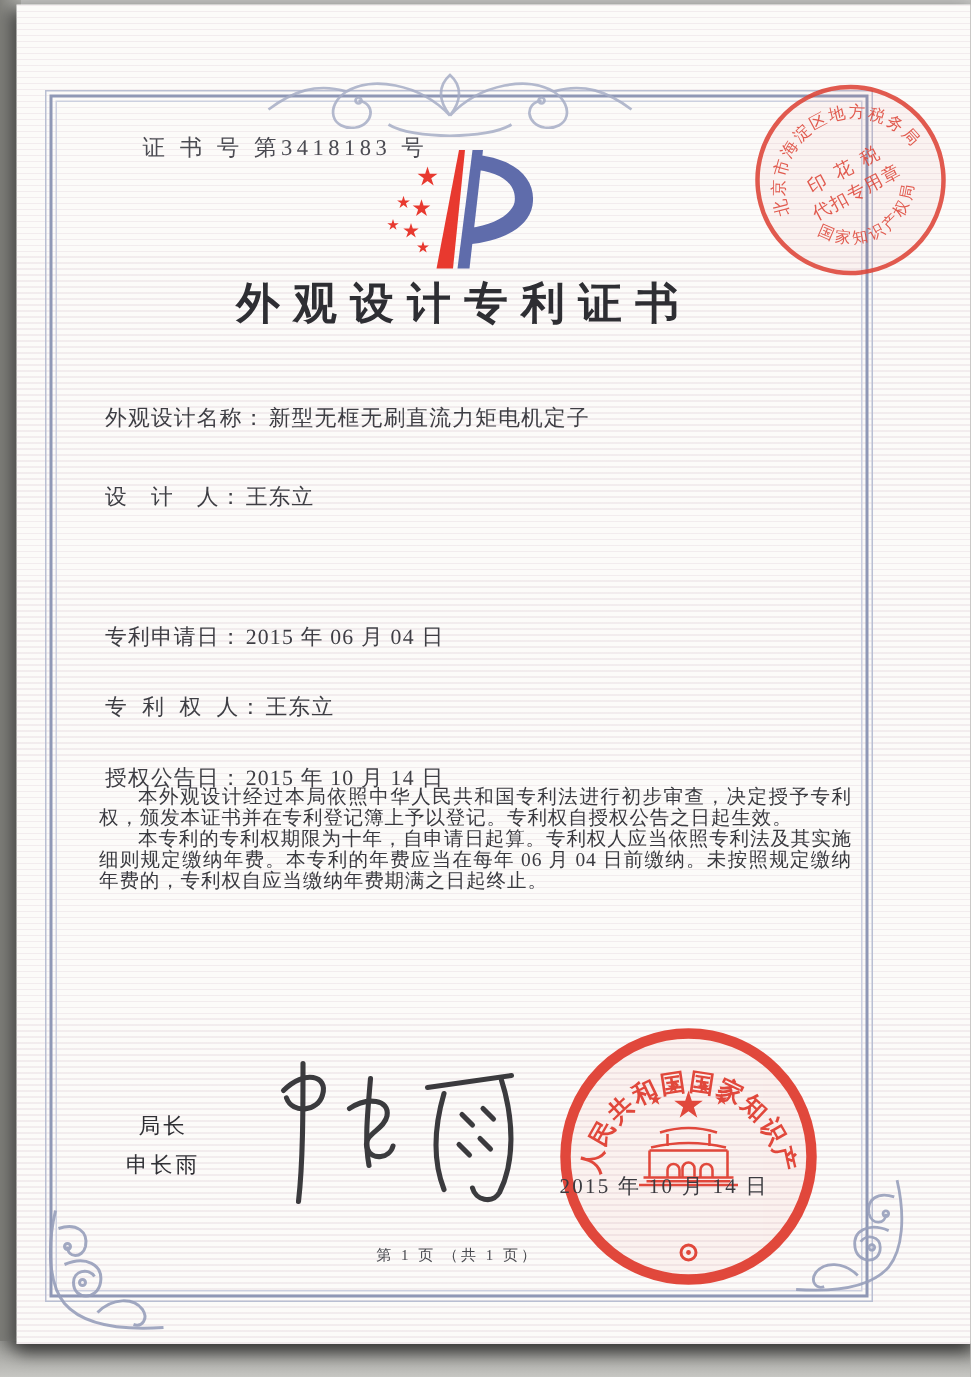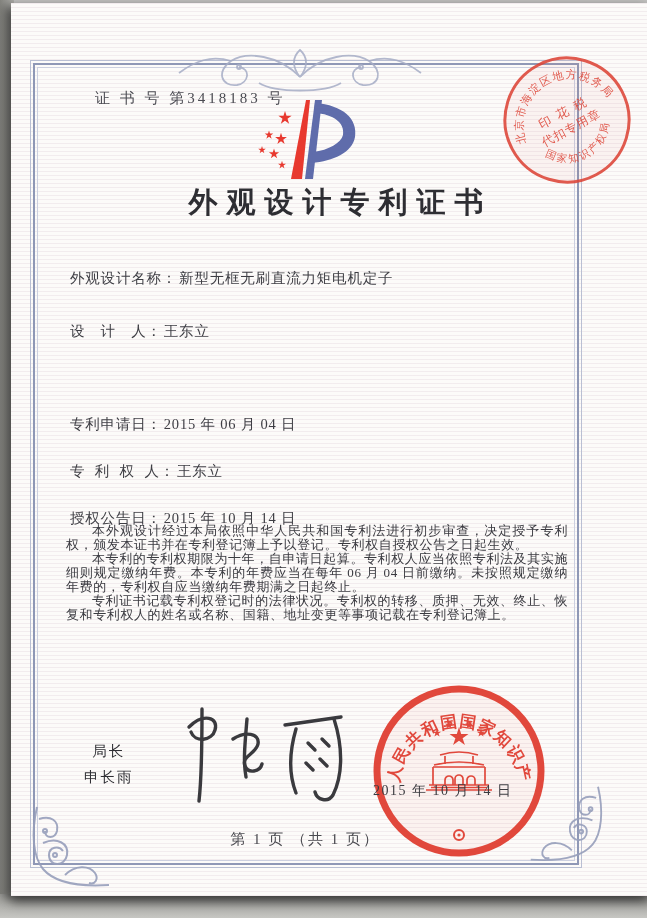--- a/index.html
+++ b/index.html
@@ -13,36 +13,36 @@
          background:repeating-linear-gradient(0deg,rgba(208,184,198,0.22) 0px,rgba(208,184,198,0.22) 1px,rgba(0,0,0,0) 1px,rgba(0,0,0,0) 4px),#fcfbf9;
          box-shadow:-7px 3px 9px rgba(0,0,0,0.38),0 7px 10px rgba(0,0,0,0.42);}
   .frame-outer{position:absolute;left:19px;top:57px;width:550px;height:806px;
                border:1px solid #b9bfd3;}
   .frame-inner{position:absolute;inset:2px;border:2px solid #8f98b6;}
   .frame-inmost{position:absolute;inset:2px;border:1px solid #ccd0e0;}
   .ornament{position:absolute;pointer-events:none;}
   .cert-no{position:absolute;left:84px;top:86px;font-size:15px;color:#4b4b52;letter-spacing:3px;}
   .logo{position:absolute;left:244px;top:94px;width:112px;height:90px;}
   .title{position:absolute;left:19px;top:180px;width:550px;text-align:center;
-         font-size:29px;font-weight:600;letter-spacing:9px;color:#2e2e33;text-indent:9px;margin-left:31px;}
+         font-size:29px;font-weight:600;letter-spacing:9px;color:#2e2e33;text-indent:9px;}
   .tax-stamp{position:absolute;left:484px;top:45px;width:144px;height:144px;
              transform:rotate(-28deg);opacity:0.88;}
   .row{position:absolute;left:59px;font-size:14.5px;color:#3e3e44;letter-spacing:0.8px;white-space:nowrap;}
   .row .val{margin-left:2px;}
   .paras{position:absolute;left:55px;top:521px;width:502px;font-size:13px;line-height:14px;
          color:#3a3a40;text-align:justify;letter-spacing:0.6px;}
   .paras p{margin:0;text-indent:2em;}
   .signoff{position:absolute;left:73px;top:735px;font-family:"Liberation Sans","DejaVu Sans",sans-serif;
            font-size:14.5px;color:#2f2f34;line-height:26px;letter-spacing:2px;text-align:center;}
   .signature{position:absolute;left:150px;top:700px;width:210px;height:105px;}
   .seal{position:absolute;left:348px;top:668px;width:200px;height:200px;opacity:0.93;}
   .seal-date{position:absolute;left:362px;top:779px;width:200px;font-size:14px;color:#3b3b40;
              letter-spacing:1.5px;z-index:5;}
   .footer{position:absolute;left:19px;top:827px;width:550px;text-align:center;
-          font-size:15px;letter-spacing:2px;color:#4a4a50;}
+          font-size:10px;letter-spacing:2px;color:#4a4a50;}
   svg text{font-family:"Liberation Serif","DejaVu Serif",serif;}
 </style>
 </head>
 <body>
 
 <div class="photo">
   <div class="edge-left"></div>
   <div class="edge-bottom"></div>
 
   <div class="paper">
@@ -148,21 +148,20 @@
     <div class="row" style="top:459px;font-family:Liberation Mono, monospace;">
       <span>专 利 权 人：</span><span class="val">王东立</span>
     </div>
     <div class="row" style="top:506px;">
       <span>授权公告日：</span><span class="val">2015 年 10 月 14 日</span>
     </div>
 
     <div class="paras">
       <p>本外观设计经过本局依照中华人民共和国专利法进行初步审查，决定授予专利权，颁发本证书并在专利登记簿上予以登记。专利权自授权公告之日起生效。</p>
       <p>本专利的专利权期限为十年，自申请日起算。专利权人应当依照专利法及其实施细则规定缴纳年费。本专利的年费应当在每年 06 月 04 日前缴纳。未按照规定缴纳年费的，专利权自应当缴纳年费期满之日起终止。</p>
-      <p>专利证书记载专利权登记时的法律状况。专利权的转移、质押、无效、终止、恢复和专利权人的姓名或名称、国籍、地址变更等事项记载在专利登记簿上。</p>
     </div>
 
     <div class="signoff">
       <div>局长</div>
       <div>申长雨</div>
     </div>
 
     <svg class="signature" viewBox="0 0 210 105">
       <g stroke="#26262a" stroke-width="3.4" fill="none" stroke-linecap="round" opacity="0.9">
         <path d="M28,24 C42,10 58,14 54,27 C51,38 34,40 30,29"></path>

